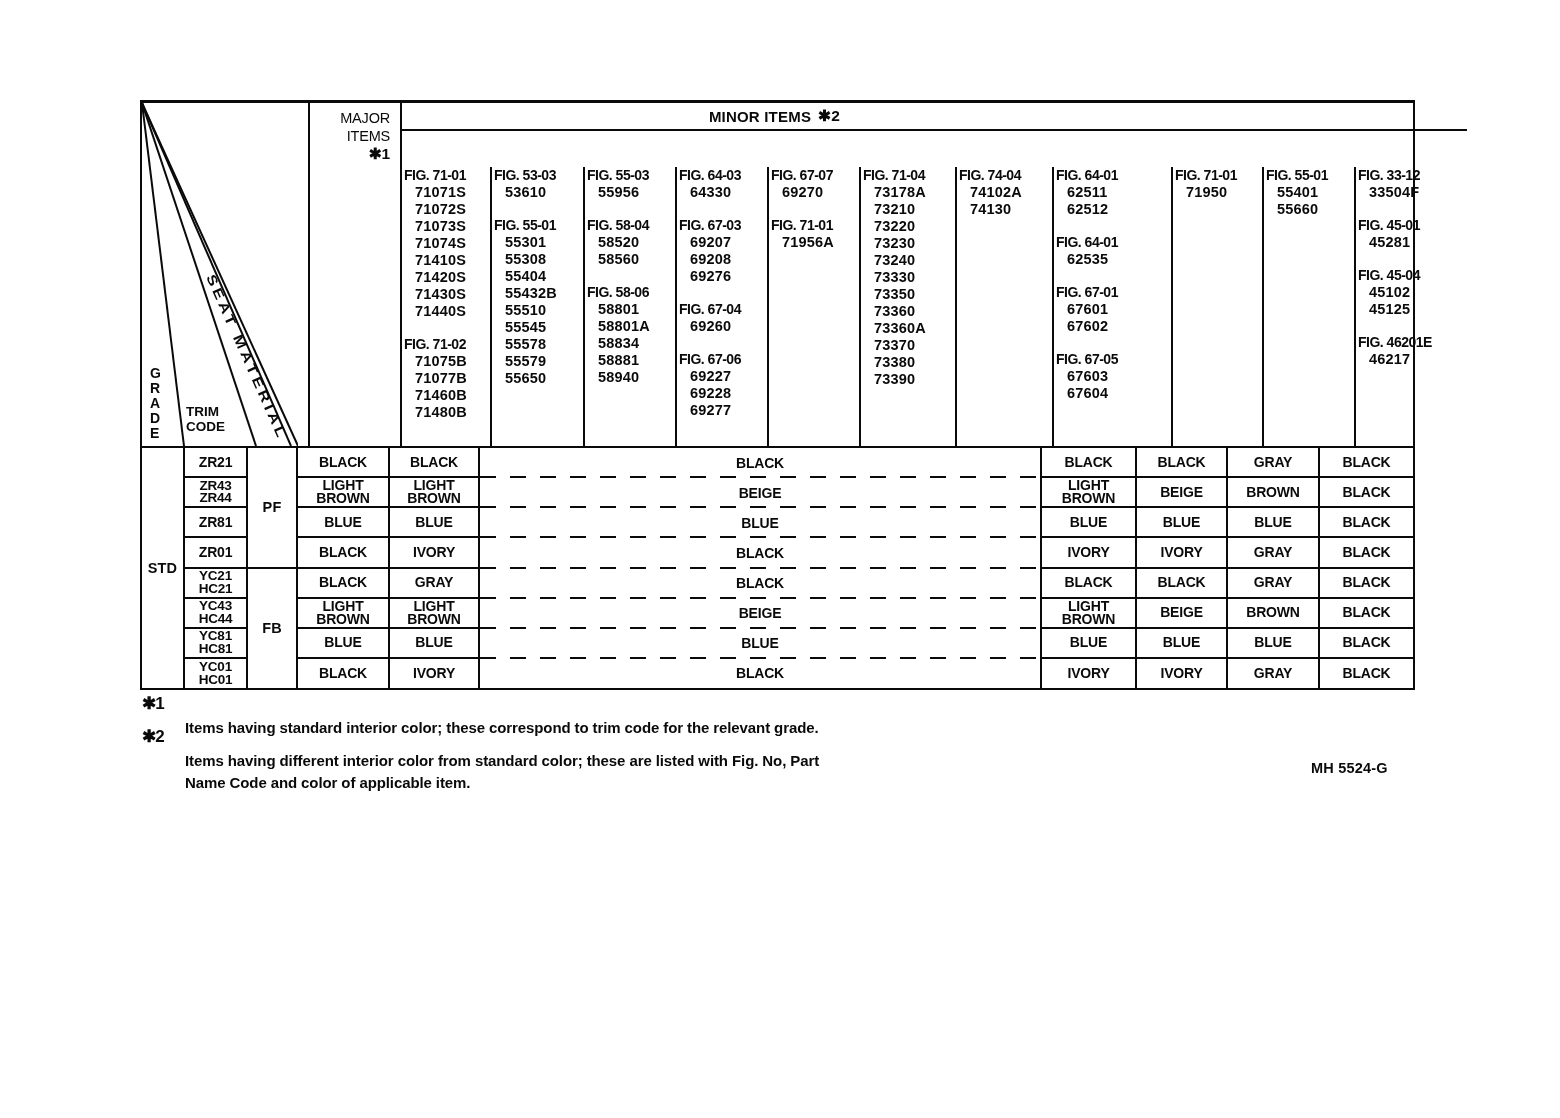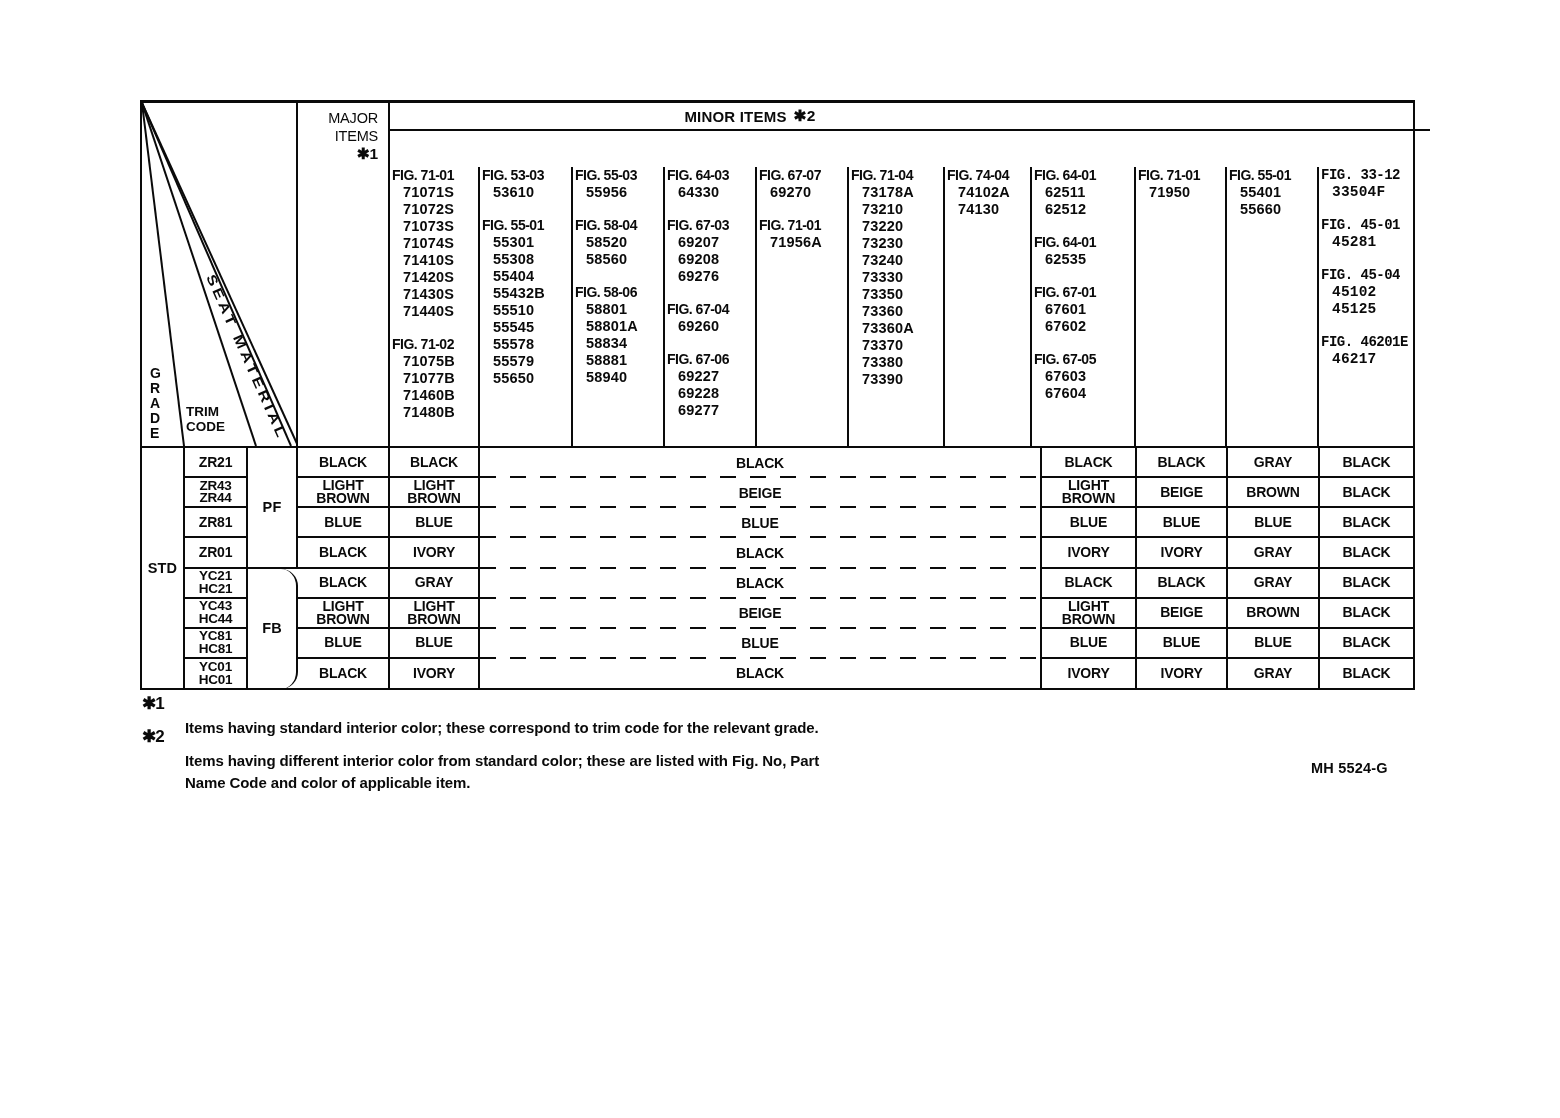--- a/index.html
+++ b/index.html
@@ -7,21 +7,21 @@
   .page {
     position:relative; width:1560px; height:1118px; background:#ffffff;
     font-family:"Liberation Sans", sans-serif; color:#0a0a0a; overflow:hidden;
   }
   .sheet-table {
     position:absolute; left:140px; top:100px; width:1275px; height:590px;
     border:2px solid #0a0a0a; border-top-width:3px;
   }
   
   .header-region { display:flex; height:345px; border-bottom:2px solid #0a0a0a; }
-  .corner-cell { position:relative; width:156px; flex:none; border-right:2px solid #0a0a0a; }
+  .corner-cell { position:relative; width:168px; flex:none; border-right:2px solid #0a0a0a; }
   .corner-cell svg { position:absolute; left:0; top:0; }
   .corner-cell svg line { stroke:#0a0a0a; stroke-width:2; }
   .corner-cell svg text { fill:#0a0a0a; font-family:"Liberation Sans",sans-serif;
     font-size:13.5px; font-weight:bold; letter-spacing:3px; }
   .grade-label {
     position:absolute; left:8px; top:263px; width:17px;
     font-size:14px; font-weight:bold; line-height:15px; word-break:break-all; text-align:left;
   }
   .trimcode-label {
     position:absolute; left:44px; top:301px; width:54px;
@@ -195,26 +195,26 @@
               <div class="partn">73230</div>
               <div class="partn">73240</div>
               <div class="partn">73330</div>
               <div class="partn">73350</div>
               <div class="partn">73360</div>
               <div class="partn">73360A</div>
               <div class="partn">73370</div>
               <div class="partn">73380</div>
               <div class="partn">73390</div>
             </div>
-            <div class="mcol" style="width: 87px;">
+            <div class="mcol" style="width: 97px;">
               <div class="figl">FIG. 74-04</div>
               <div class="partn">74102A</div>
               <div class="partn">74130</div>
             </div>
-            <div class="mcol" style="width: 104px;">
+            <div class="mcol" style="width: 119px;">
               <div class="figl">FIG. 64-01</div>
               <div class="partn">62511</div>
               <div class="partn">62512</div>
               <div class="ggap"></div>
               <div class="figl">FIG. 64-01</div>
               <div class="partn">62535</div>
               <div class="ggap"></div>
               <div class="figl">FIG. 67-01</div>
               <div class="partn">67601</div>
               <div class="partn">67602</div>
@@ -225,21 +225,21 @@
             </div>
             <div class="mcol" style="width: 91px;">
               <div class="figl">FIG. 71-01</div>
               <div class="partn">71950</div>
             </div>
             <div class="mcol" style="width: 92px;">
               <div class="figl">FIG. 55-01</div>
               <div class="partn">55401</div>
               <div class="partn">55660</div>
             </div>
-            <div class="mcol" style="width: 111px; font-family: Liberation Mono, monospace;">
+            <div class="mcol" style="width: 111px;">
               <div class="figl">FIG. 33-12</div>
               <div class="partn">33504F</div>
               <div class="ggap"></div>
               <div class="figl">FIG. 45-01</div>
               <div class="partn">45281</div>
               <div class="ggap"></div>
               <div class="figl">FIG. 45-04</div>
               <div class="partn">45102</div>
               <div class="partn">45125</div>
               <div class="ggap"></div>
@@ -247,21 +247,21 @@
               <div class="partn">46217</div>
             </div>
           </div>
       </div>
 
     </div>
 
     <div class="body-grid">
         <div class="bcell gradecell lastrow" style="grid-area: 1 / 1 / span 8;">STD</div>
         <div class="bcell matcell" style="grid-area: 1 / 3 / span 4;">PF</div>
-        <div class="bcell matcell lastrow" style="grid-area: 5 / 3 / span 4; border-radius: 17px;">FB</div>
+        <div class="bcell matcell lastrow" style="grid-area: 5 / 3 / span 4;">FB</div>
         <div class="bcell trimcell" style="grid-area: 1 / 2;">
           <div class="code single">ZR21</div>
         </div>
         <div class="bcell colorcell" style="grid-area: 1 / 4;">
           <span class="cw">BLACK</span>
         </div>
         <div class="bcell colorcell" style="grid-area: 1 / 5;">
           <span class="cw">BLACK</span>
         </div>
         <div class="bcell colorcell widecell dashb" style="grid-area: 1 / 6;">

